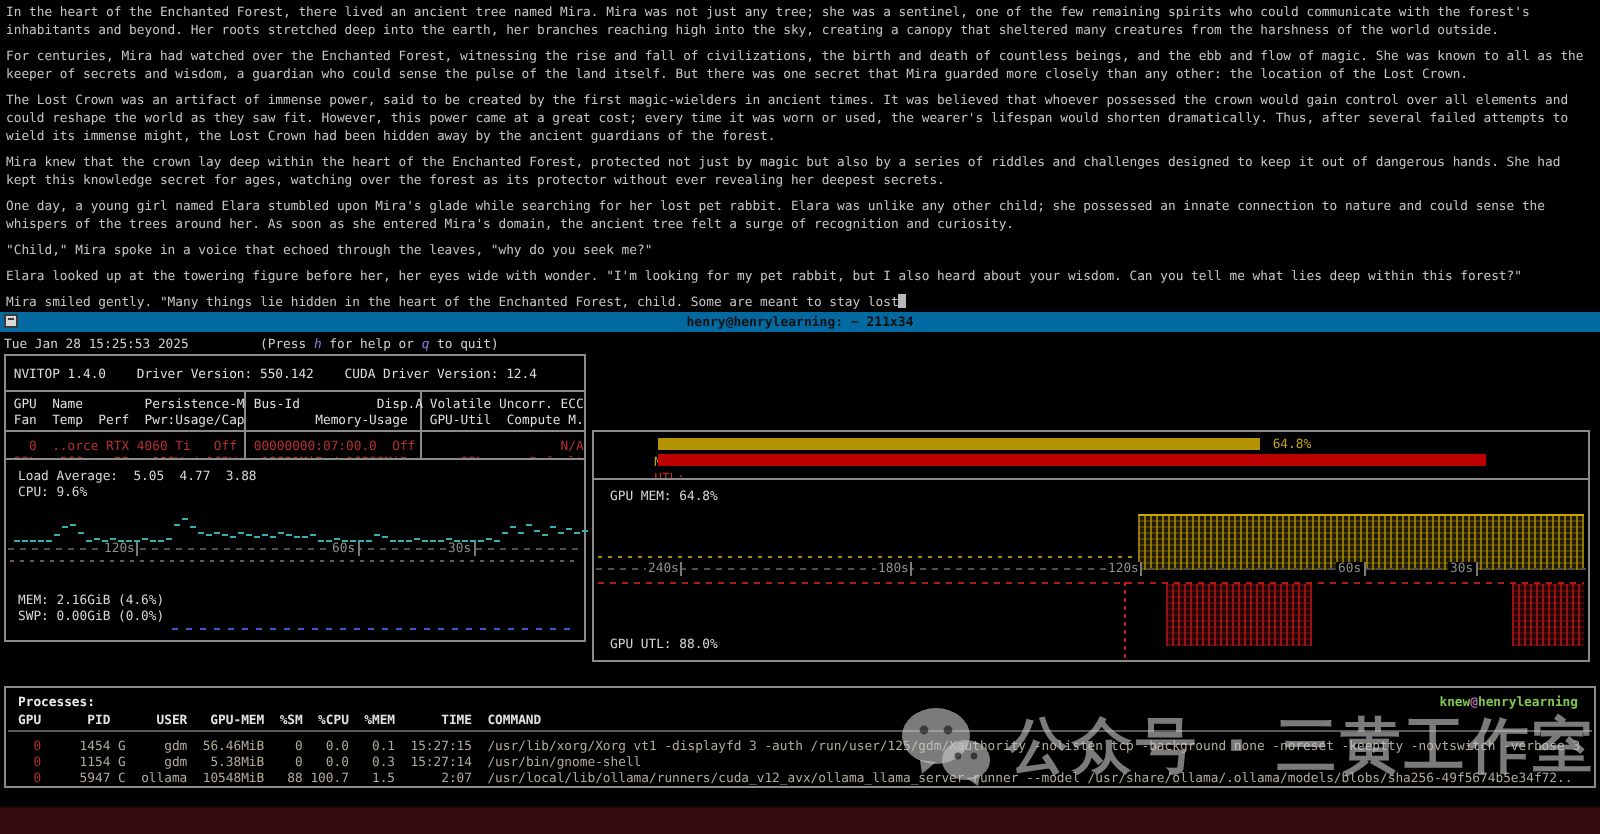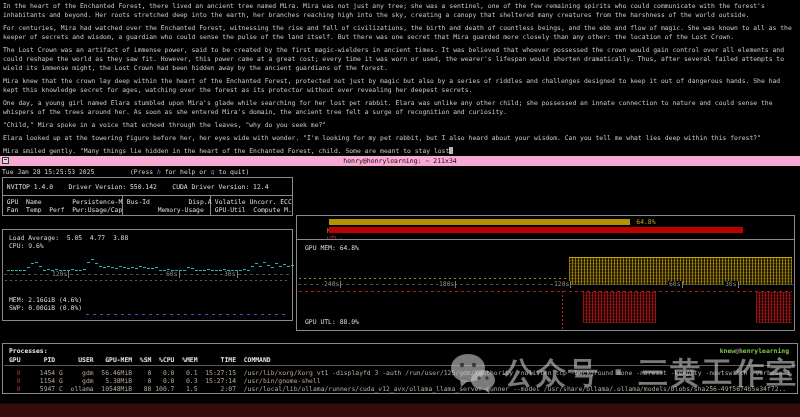--- a/index.html
+++ b/index.html
@@ -5,21 +5,21 @@
   html,body{margin:0;padding:0;background:#222;}
   .screen{position:relative;width:800px;height:417px;background:#000;overflow:hidden;
           font-family:"DejaVu Sans Mono",monospace;font-size:6.4px;color:#c8c8c8;}
   .abs{position:absolute;}
   pre{margin:0;font-family:inherit;}
   
   .story{left:3px;top:2px;width:795px;line-height:9.2px;color:#c4c4c4;}
   .story p{margin:0 0 3.6px 0;white-space:pre;}
   .cursor{display:inline-block;width:3.8px;height:7px;background:#b8b8b8;vertical-align:-1px;}
   
-  .titlebar{left:0;top:156px;width:800px;height:10px;background:#f9a8d4;color:#111;}
+  .titlebar{left:0;top:156px;width:800px;height:10px;background:#0369a1;color:#111;font-weight:bold;}
   .titlebar .t{position:absolute;left:0;right:0;top:1px;text-align:center;font-size:6.5px;}
   .term-icon{position:absolute;left:2px;top:1px;width:7px;height:7px;border:1px solid #3a3a3a;box-sizing:border-box;background:#d8d8d8;}
   .term-icon:before{content:"";position:absolute;left:1px;right:1px;top:1px;height:1px;background:#3a3a3a;}
   
   .dateline{left:2px;top:168px;white-space:pre;color:#cfcfcf;}
   .helpline{left:130px;top:168px;white-space:pre;color:#cfcfcf;}
   .hotkey{color:#8484d8;font-style:italic;}
   .nbox{border:1px solid #8a8a8a;box-sizing:border-box;background:#000;}
   .nv-head{left:2px;top:177px;width:291px;height:19px;}
   .nv-head pre{padding-top:5px;color:#dedede;}
@@ -114,20 +114,34 @@
     <div class="c c2">
         <pre> Bus-Id          Disp.A</pre>
         <pre>         Memory-Usage</pre>
       </div>
     <div class="c c3">
         <pre> Volatile Uncorr. ECC</pre>
         <pre> GPU-Util  Compute M.</pre>
       </div>
   </div>
 
+  <div class="abs nbox nv-row">
+    <div class="c c1">
+        <pre>   0  ..orce RTX 4060 Ti   Off</pre>
+        <pre> 33%   56C    P2   110W / 165W</pre>
+      </div>
+    <div class="c c2">
+        <pre> 00000000:07:00.0  Off</pre>
+        <pre>  10621MiB / 16380MiB</pre>
+      </div>
+    <div class="c c3">
+        <pre>                  N/A</pre>
+        <pre>     89%      Default</pre>
+      </div>
+  </div>
 
   <div class="abs nbox barbox">
     <div class="barrow memc" style="top:3px;">
       <span>MEM:</span>
       <div class="bar-track" style="top:0;">
         <div class="bar-fill" style="background: rgb(179, 148, 0); width: 301.32px;"></div>
         <span class="bar-pct memc" style="left: 307.32px;">64.8%</span>
       </div>
     </div>
     <div class="barrow utlc" style="top:11px;">

